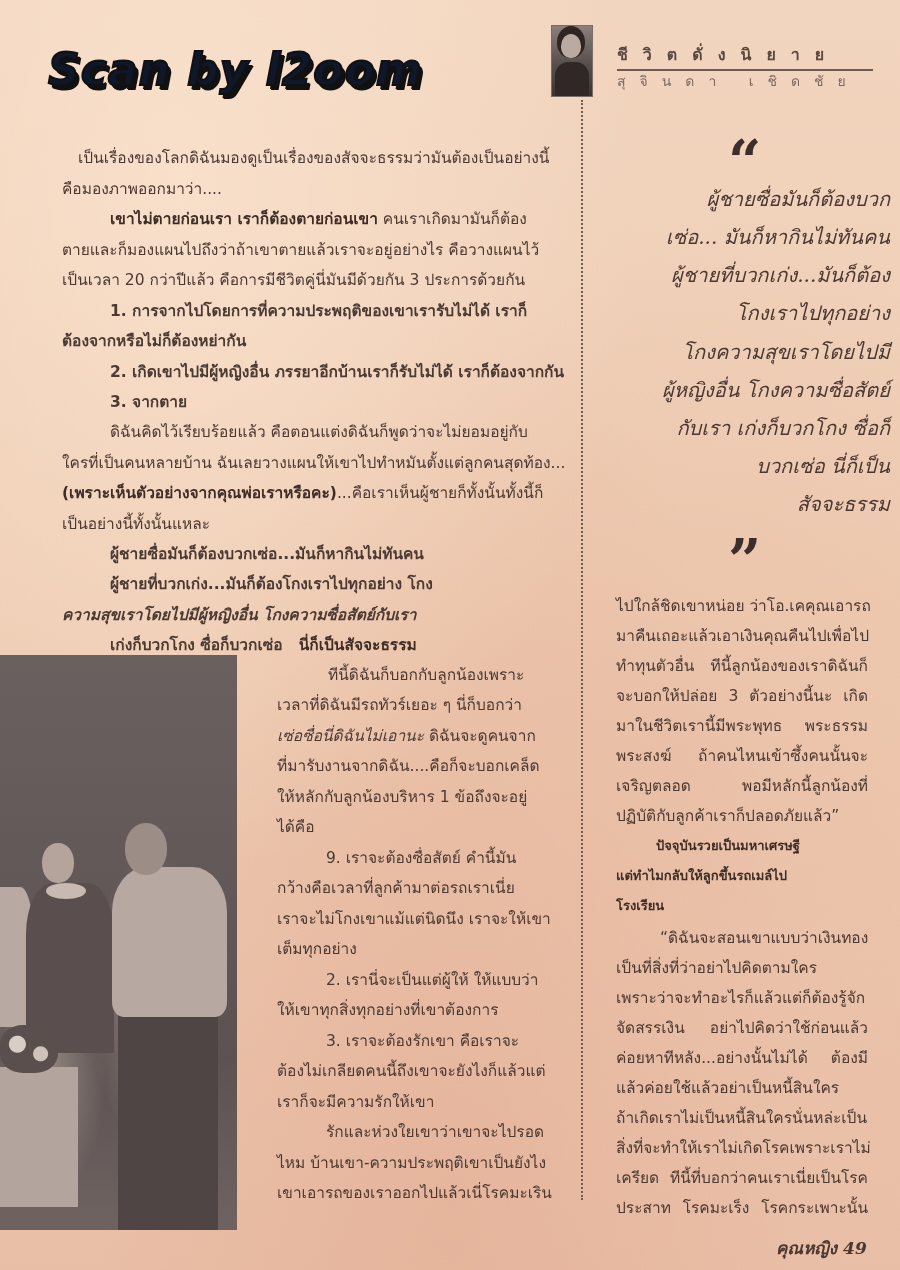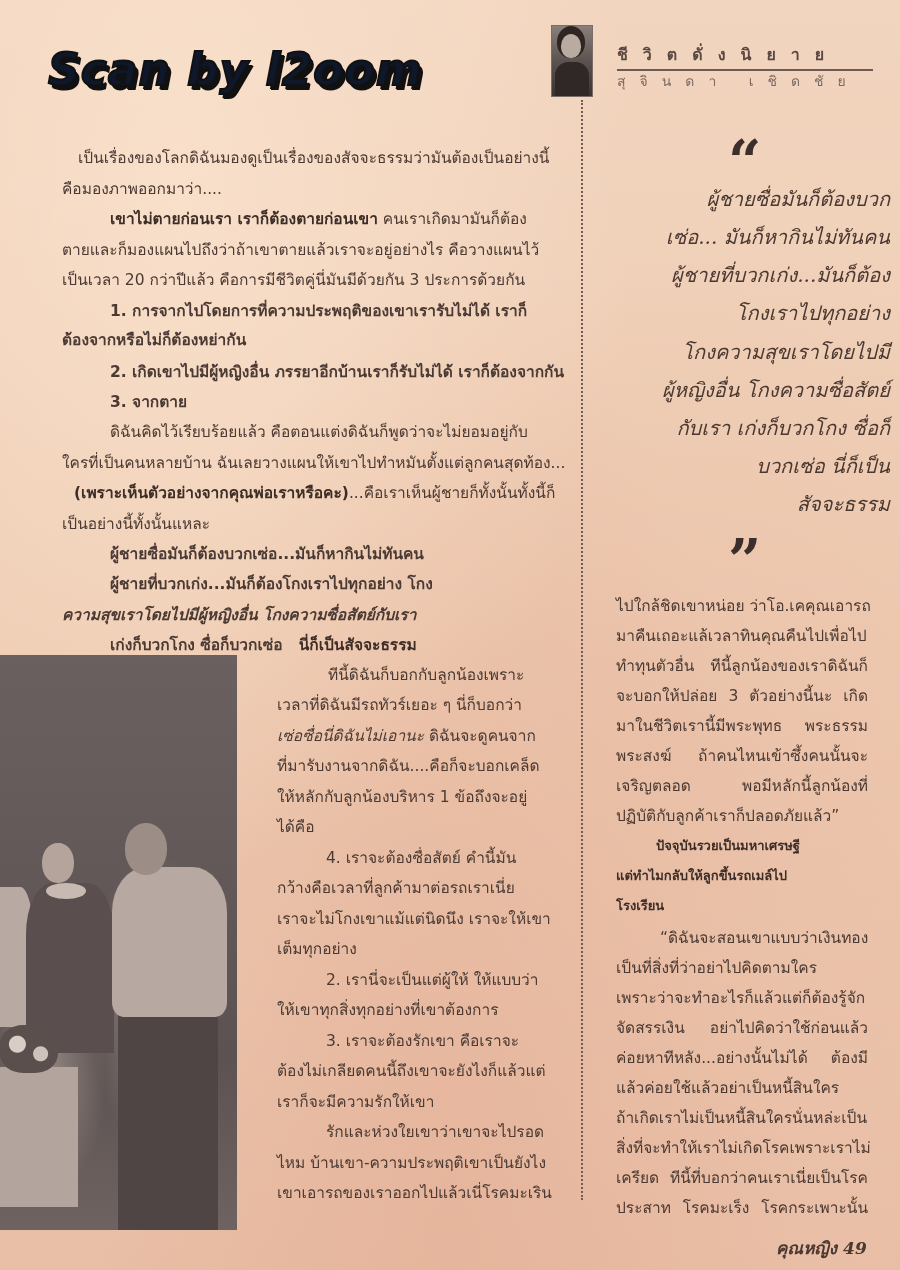--- a/index.html
+++ b/index.html
@@ -125,46 +125,46 @@
 
 <div class="lcol">
   <div class="line" style="left:78px;top:148px;">เป็นเรื่องของโลกดิฉันมองดูเป็นเรื่องของสัจจะธรรมว่ามันต้องเป็นอย่างนี้</div>
   <div class="line" style="left:62px;top:179px;">คือมองภาพออกมาว่า....</div>
   <div class="line" style="left:110px;top:209px;">
     <span class="b">เขาไม่ตายก่อนเรา เราก็ต้องตายก่อนเขา</span><span>   คนเราเกิดมามันก็ต้อง</span>
   </div>
   <div class="line" style="left:62px;top:240px;">ตายและก็มองแผนไปถึงว่าถ้าเขาตายแล้วเราจะอยู่อย่างไร   คือวางแผนไว้</div>
   <div class="line" style="left:62px;top:270px;">เป็นเวลา 20 กว่าปีแล้ว คือการมีชีวิตคู่นี่มันมีด้วยกัน 3 ประการด้วยกัน</div>
   <div class="line sb" style="left:110px;top:301px;">1.  การจากไปโดยการที่ความประพฤติของเขาเรารับไม่ได้   เราก็</div>
-  <div class="line sb" style="left:62px;top:331px;font-family:Liberation Mono, monospace;">ต้องจากหรือไม่ก็ต้องหย่ากัน</div>
+  <div class="line sb" style="left:62px;top:331px;">ต้องจากหรือไม่ก็ต้องหย่ากัน</div>
   <div class="line sb" style="left:110px;top:362px;">2. เกิดเขาไปมีผู้หญิงอื่น ภรรยาอีกบ้านเราก็รับไม่ได้ เราก็ต้องจากกัน</div>
   <div class="line sb" style="left:110px;top:392px;">3.  จากตาย</div>
   <div class="line" style="left:110px;top:422px;">ดิฉันคิดไว้เรียบร้อยแล้ว   คือตอนแต่งดิฉันก็พูดว่าจะไม่ยอมอยู่กับ</div>
   <div class="line" style="left:62px;top:453px;">ใครที่เป็นคนหลายบ้าน ฉันเลยวางแผนให้เขาไปทำหมันตั้งแต่ลูกคนสุดท้อง...</div>
-  <div class="line" style="left:62px;top:483px;margin-left:12px;">
+  <div class="line" style="left:62px;top:483px;">
     <span class="b">(เพราะเห็นตัวอย่างจากคุณพ่อเราหรือคะ)</span><span>...คือเราเห็นผู้ชายก็ทั้งนั้นทั้งนี้ก็</span>
   </div>
   <div class="line" style="left:62px;top:514px;">เป็นอย่างนี้ทั้งนั้นแหละ</div>
 
   <div class="line sb" style="left:110px;top:544px;">ผู้ชายซื่อมันก็ต้องบวกเซ่อ...มันก็หากินไม่ทันคน</div>
   <div class="line sb" style="left:110px;top:574px;">ผู้ชายที่บวกเก่ง...มันก็ต้องโกงเราไปทุกอย่าง  โกง</div>
   <div class="line sb" style="left:62px;top:605px;font-style:italic;">ความสุขเราโดยไปมีผู้หญิงอื่น  โกงความซื่อสัตย์กับเรา</div>
   <div class="line sb" style="left:110px;top:635px;">
     <span>เก่งก็บวกโกง  ซื่อก็บวกเซ่อ</span>&nbsp;&nbsp;&nbsp;<span class="b">นี่ก็เป็นสัจจะธรรม</span>
   </div>
 
   <div class="line" style="left:328px;top:665px;">ทีนี้ดิฉันก็บอกกับลูกน้องเพราะ</div>
   <div class="line" style="left:277px;top:695px;">เวลาที่ดิฉันมีรถทัวร์เยอะ  ๆ   นี่ก็บอกว่า</div>
   <div class="line" style="left:277px;top:726px;">
     <span class="it">เซ่อซื่อนี่ดิฉันไม่เอานะ</span><span>  ดิฉันจะดูคนจาก</span>
   </div>
   <div class="line" style="left:277px;top:756px;">ที่มารับงานจากดิฉัน....คือก็จะบอกเคล็ด</div>
   <div class="line" style="left:277px;top:787px;">ให้หลักกับลูกน้องบริหาร  1  ข้อถึงจะอยู่</div>
   <div class="line" style="left:277px;top:817px;">ได้คือ</div>
-  <div class="line" style="left:326px;top:848px;">4.   เราจะต้องซื่อสัตย์   คำนี้มัน</div>
+  <div class="line" style="left:326px;top:848px;">9.   เราจะต้องซื่อสัตย์   คำนี้มัน</div>
   <div class="line" style="left:277px;top:878px;">กว้างคือเวลาที่ลูกค้ามาต่อรถเราเนี่ย</div>
   <div class="line" style="left:277px;top:909px;">เราจะไม่โกงเขาแม้แต่นิดนึง   เราจะให้เขา</div>
   <div class="line" style="left:277px;top:939px;">เต็มทุกอย่าง</div>
   <div class="line" style="left:326px;top:970px;">2.  เรานี่จะเป็นแต่ผู้ให้   ให้แบบว่า</div>
   <div class="line" style="left:277px;top:1000px;">ให้เขาทุกสิ่งทุกอย่างที่เขาต้องการ</div>
   <div class="line" style="left:326px;top:1031px;">3.   เราจะต้องรักเขา    คือเราจะ</div>
   <div class="line" style="left:277px;top:1061px;">ต้องไม่เกลียดคนนี้ถึงเขาจะยังไงก็แล้วแต่</div>
   <div class="line" style="left:277px;top:1092px;">เราก็จะมีความรักให้เขา</div>
   <div class="line" style="left:326px;top:1122px;">รักและห่วงใยเขาว่าเขาจะไปรอด</div>
   <div class="line" style="left:277px;top:1153px;">ไหม  บ้านเขา-ความประพฤติเขาเป็นยังไง</div>
@@ -191,21 +191,21 @@
 <div class="pq-line" style="top:300px;">โกงเราไปทุกอย่าง</div>
 <div class="pq-line" style="top:339px;">โกงความสุขเราโดยไปมี</div>
 <div class="pq-line" style="top:377px;">ผู้หญิงอื่น โกงความซื่อสัตย์</div>
 <div class="pq-line" style="top:415px;">กับเรา เก่งก็บวกโกง ซื่อก็</div>
 <div class="pq-line" style="top:453px;">บวกเซ่อ  นี่ก็เป็น</div>
 <div class="pq-line" style="top:491px;">สัจจะธรรม</div>
 <div class="abs pq-mark" style="top:540px;">”</div>
 
 <div class="rcol">
   <div class="rline" style="top:596px;">ไปใกล้ชิดเขาหน่อย  ว่าโอ.เคคุณเอารถ</div>
-  <div class="rline" style="top:626px;">มาคืนเถอะแล้เวลาทินคุณคืนไปเพื่อไป</div>
+  <div class="rline" style="top:626px;">มาคืนเถอะแล้วเอาเงินคุณคืนไปเพื่อไป</div>
   <div class="rline" style="top:656px;">ทำทุนตัวอื่น   ทีนี้ลูกน้องของเราดิฉันก็</div>
   <div class="rline" style="top:686px;">จะบอกให้ปล่อย 3 ตัวอย่างนี้นะ เกิด</div>
   <div class="rline" style="top:716px;">มาในชีวิตเรานี้มีพระพุทธ   พระธรรม</div>
   <div class="rline" style="top:746px;">พระสงฆ์   ถ้าคนไหนเข้าซึ้งคนนั้นจะ</div>
   <div class="rline" style="top:776px;">เจริญตลอด   พอมีหลักนี้ลูกน้องที่</div>
   <div class="rline last" style="top:806px;">ปฏิบัติกับลูกค้าเราก็ปลอดภัยแล้ว”</div>
 
   <div class="rline rhead last" style="top:836px;left:656px;width:212px;">ปัจจุบันรวยเป็นมหาเศรษฐี</div>
   <div class="rline rhead" style="top:866px;">แต่ทำไมกลับให้ลูกขึ้นรถเมล์ไป</div>
   <div class="rline rhead last" style="top:896px;">โรงเรียน</div>

